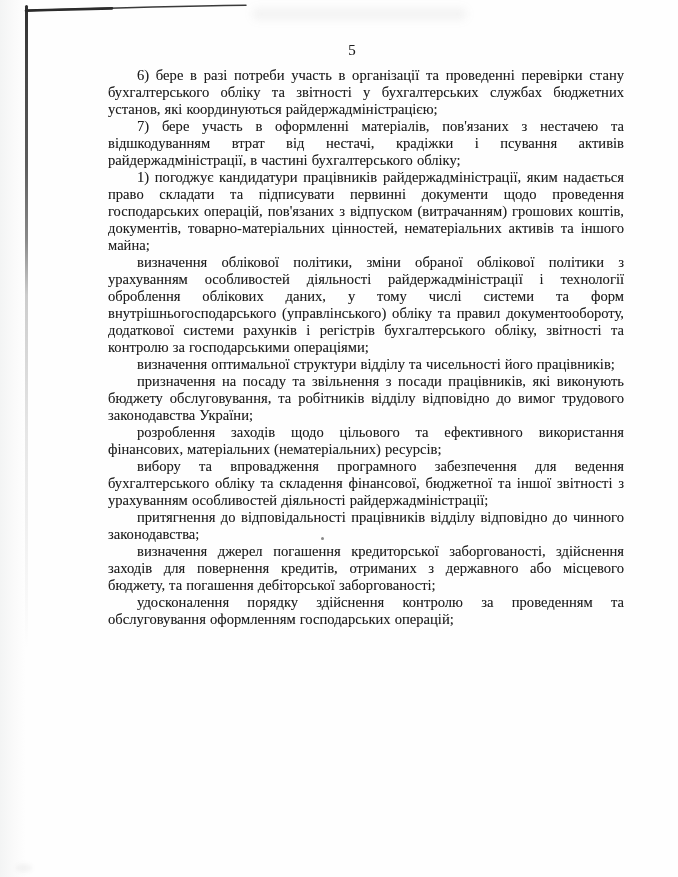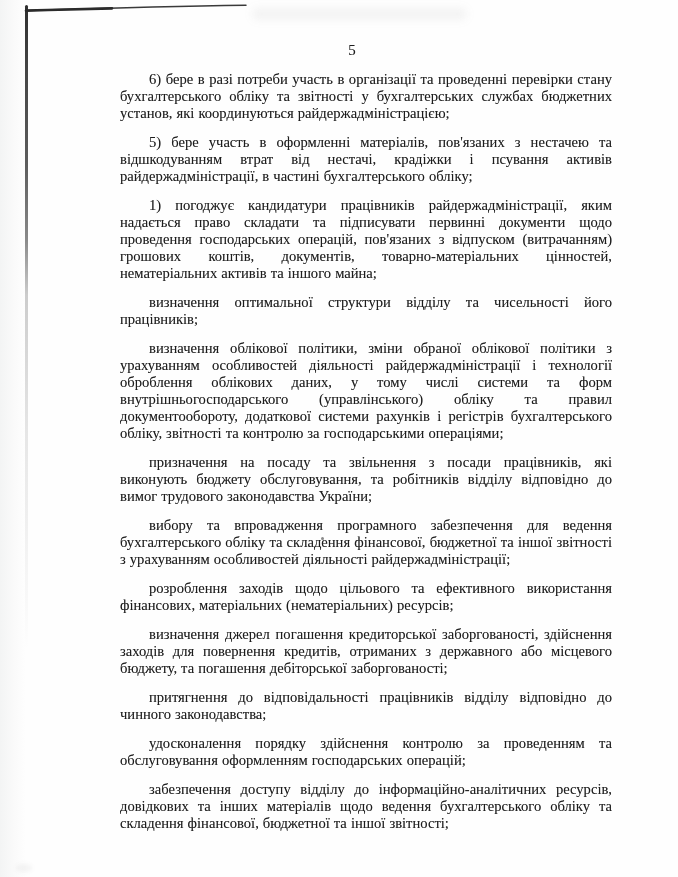--- a/index.html
+++ b/index.html
@@ -75,21 +75,21 @@
     text-shadow: 0 0 0.4px rgba(20,20,20,0.35);
   }
   .page-number {
     position: relative;
     left: -14px;
     text-align: center;
     margin: 0 0 8px 0;
     font-size: 15px;
   }
   .content p {
-    margin: 12px;
+    margin: 0;
     text-indent: 29px;
     text-align: justify;
     word-spacing: 0.4px;
   }
 </style>
 </head>
 <body>
 
 <div class="scan-page">
 
@@ -102,27 +102,26 @@
   </svg>
 
   <div class="artifact-top-smudge"></div>
   <div class="artifact-speck"></div>
   <div class="artifact-bottom-smudge"></div>
 
   <div class="content">
     <div class="page-number">5</div>
     <div id="doc-body">
         <p>6) бере в разі потреби участь в організації та проведенні перевірки стану бухгалтерського обліку та звітності у бухгалтерських службах бюджетних установ, які координуються райдержадміністрацією;</p>
-        <p>5) бере участь в оформленні матеріалів, пов'язаних з нестачею та відшкодуванням втрат від нестачі, крадіжки і псування активів райдержадміністрації, в частині бухгалтерського обліку;</p>
+        <p>7) бере участь в оформленні матеріалів, пов'язаних з нестачею та відшкодуванням втрат від нестачі, крадіжки і псування активів райдержадміністрації, в частині бухгалтерського обліку;</p>
         <p>1) погоджує кандидатури працівників райдержадміністрації, яким надається право складати та підписувати первинні документи щодо проведення господарських операцій, пов'язаних з відпуском (витрачанням) грошових коштів, документів, товарно-матеріальних цінностей, нематеріальних активів та іншого майна;</p>
+        <p>визначення облікової політики, зміни обраної облікової політики з урахуванням особливостей діяльності райдержадміністрації і технології оброблення облікових даних, у тому числі системи та форм внутрішньогосподарського (управлінського) обліку та правил документообороту, додаткової системи рахунків і регістрів бухгалтерського обліку, звітності та контролю за господарськими операціями;</p>
         <p>визначення оптимальної структури відділу та чисельності його працівників;</p>
-        <p>визначення облікової політики, зміни обраної облікової політики з урахуванням особливостей діяльності райдержадміністрації і технології оброблення облікових даних, у тому числі системи та форм внутрішньогосподарського (управлінського) обліку та правил документообороту, додаткової системи рахунків і регістрів бухгалтерського обліку, звітності та контролю за господарськими операціями;</p>
         <p>призначення на посаду та звільнення з посади працівників, які виконують бюджету обслуговування, та робітників відділу відповідно до вимог трудового законодавства України;</p>
+        <p>розроблення заходів щодо цільового та ефективного використання фінансових, матеріальних (нематеріальних) ресурсів;</p>
         <p>вибору та впровадження програмного забезпечення для ведення бухгалтерського обліку та складення фінансової, бюджетної та іншої звітності з урахуванням особливостей діяльності райдержадміністрації;</p>
-        <p>розроблення заходів щодо цільового та ефективного використання фінансових, матеріальних (нематеріальних) ресурсів;</p>
+        <p>притягнення до відповідальності працівників відділу відповідно до чинного законодавства;</p>
         <p>визначення джерел погашення кредиторської заборгованості, здійснення заходів для повернення кредитів, отриманих з державного або місцевого бюджету, та погашення дебіторської заборгованості;</p>
-        <p>притягнення до відповідальності працівників відділу відповідно до чинного законодавства;</p>
         <p>удосконалення порядку здійснення контролю за проведенням та обслуговування оформленням господарських операцій;</p>
-        <p>забезпечення доступу відділу до інформаційно-аналітичних ресурсів, довідкових та інших матеріалів щодо ведення бухгалтерського обліку та складення фінансової, бюджетної та іншої звітності;</p>
       </div>
   </div>
 
 </div>
 
 </body></html>

